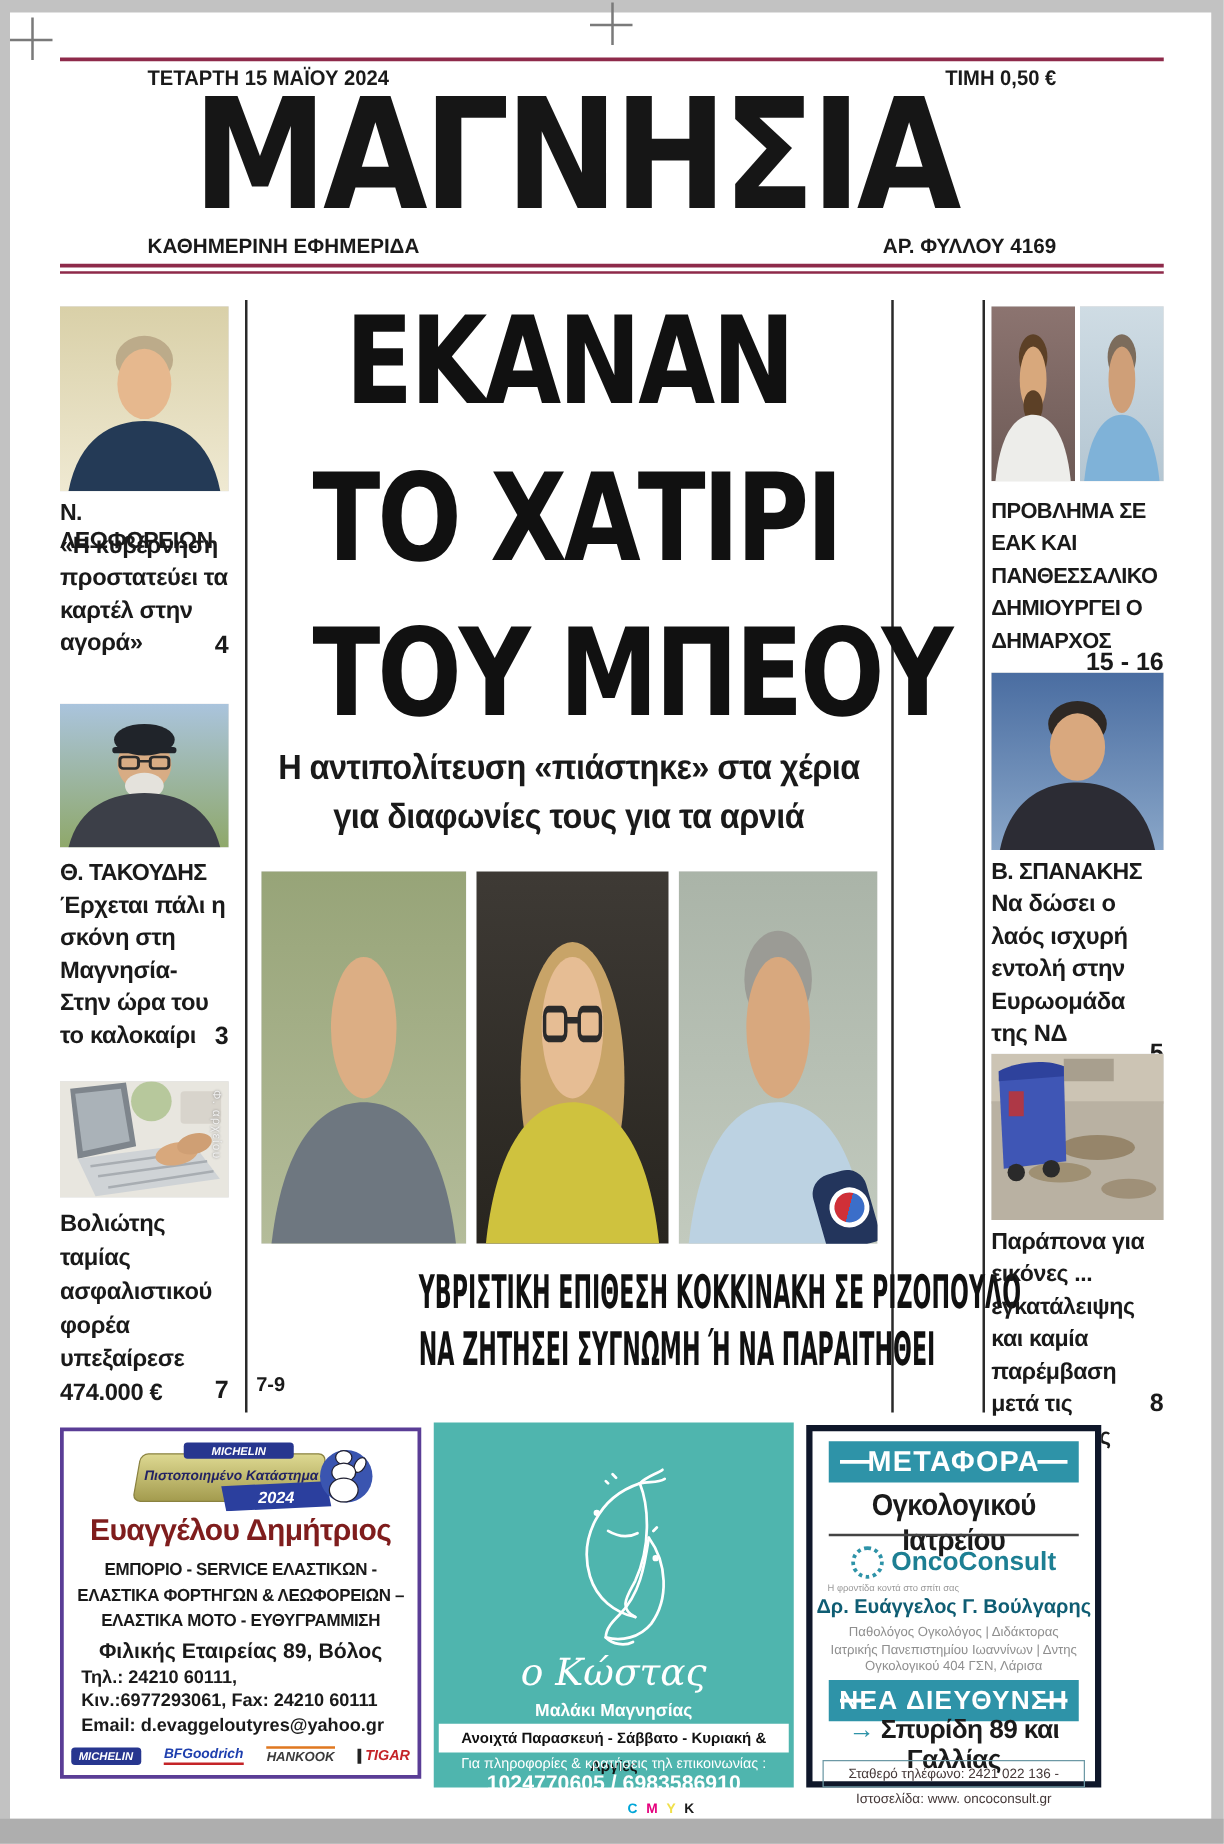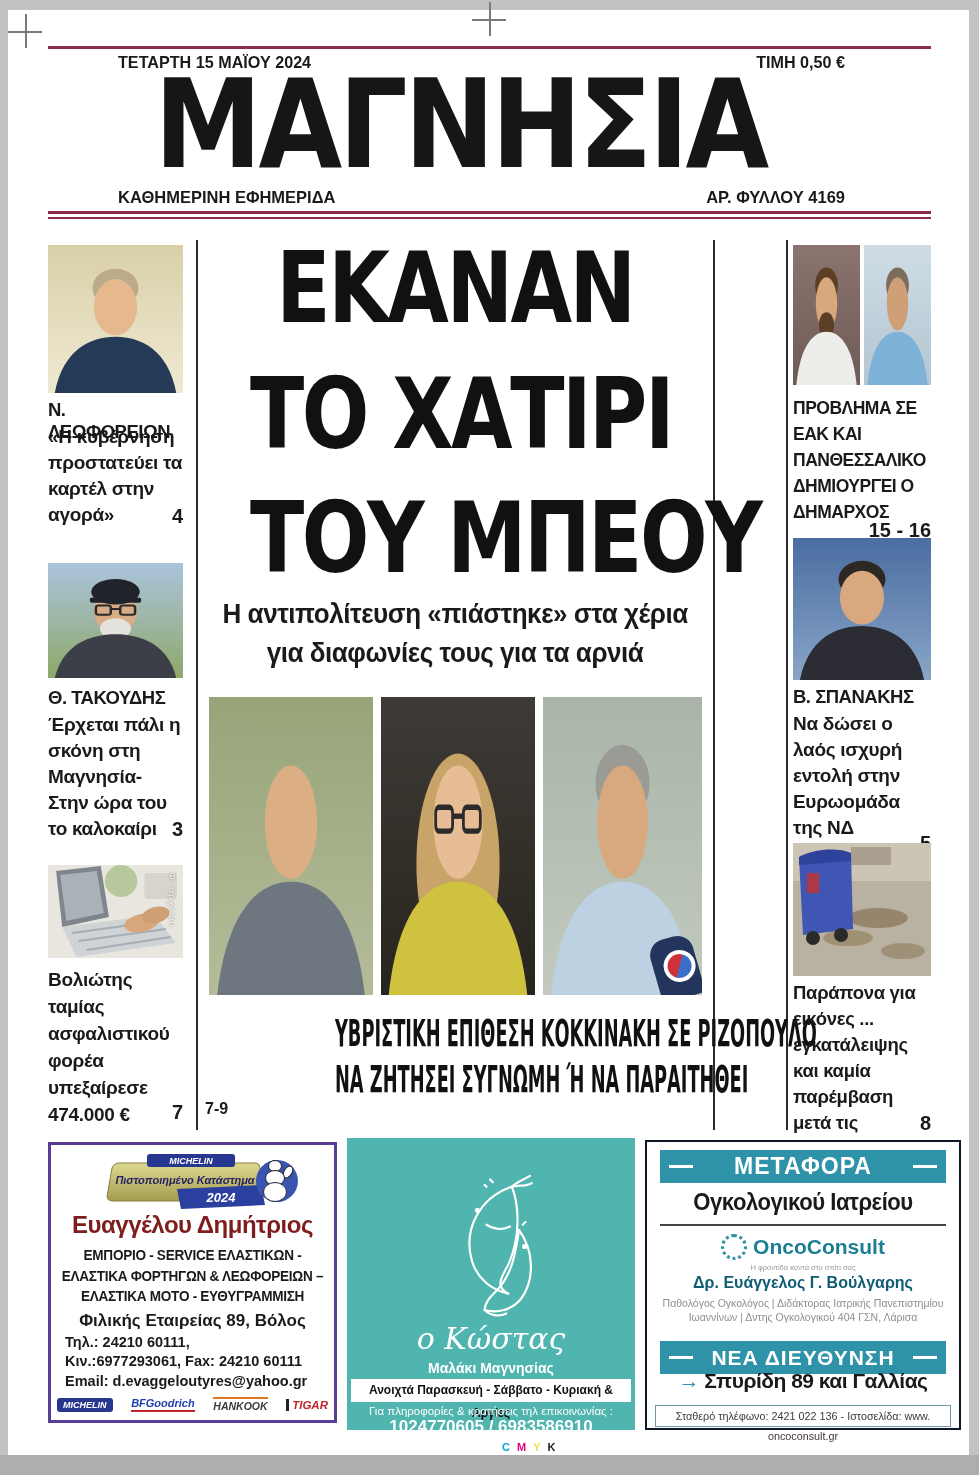--- a/index.html
+++ b/index.html
@@ -97,33 +97,33 @@
   .tv-type{position:absolute;left:0;top:8px;width:100%;font-size:23px;letter-spacing:2px}
   .tv-fish{position:absolute;left:84px;top:36px}
   .tv-name{position:absolute;left:0;top:183px;width:100%;font-family:"DejaVu Serif",serif;font-style:italic;font-size:30px}
   .tv-loc{position:absolute;left:0;top:222px;width:100%;font-size:14px;font-weight:bold}
   .tv-strip{position:absolute;left:4px;top:241px;right:4px;height:23px;background:#fff;color:#111;
             font-size:12px;font-weight:bold;line-height:23px}
   .tv-info{position:absolute;left:0;top:267px;width:100%;font-size:11.5px}
   .tv-phones{position:absolute;left:0;top:279px;width:100%;font-size:17px;font-weight:bold}
 
   
-  .ad-onco{left:645px;top:1140px;width:316px;height:290px;background:#fff;border:2px solid #0f172a;box-sizing:border-box}
+  .ad-onco{left:645px;top:1140px;width:236px;height:290px;background:#fff;border:5px solid #0f172a;box-sizing:border-box}
   .banner{position:absolute;left:13px;right:13px;height:33px;background:#2e93a8;color:#fff;text-align:center;
           font-weight:bold;font-size:23px;line-height:33px;letter-spacing:1px}
   .banner::before,.banner::after{content:"";position:absolute;top:50%;width:24px;height:3px;background:#fff;margin-top:-1.5px}
   .banner::before{left:9px}.banner::after{right:9px}
   .on-b1{top:8px}
   .on-sub{position:absolute;left:0;top:46px;width:100%;text-align:center;font-size:24px;font-weight:bold;
           letter-spacing:-.5px;transform:scaleX(.92);transform-origin:center}
   .on-div{position:absolute;left:13px;right:13px;top:82px;height:1.5px;background:#444}
   .on-logo{position:absolute;left:0;top:92px;width:100%;display:flex;justify-content:center;align-items:center;gap:6px}
   .dotring{width:20px;height:20px;border:3px dotted #2e93a8;border-radius:50%}
   .on-logotext{font-size:21px;font-weight:bold;color:#1d7f93}
-  .on-tag{position:absolute;left:0;top:121px;width:100%;text-align:center;font-size:7.5px;color:#9a9a9a}
+  .on-tag{position:absolute;left:12px;top:121px;width:100%;font-size:7.5px;color:#9a9a9a}
   .on-doc{position:absolute;left:0;top:132px;width:100%;text-align:center;font-size:16px;font-weight:bold;color:#0f5d73}
   .on-cred{position:absolute;left:10px;right:10px;top:155px;text-align:center;font-size:10.5px;line-height:13.5px;color:#8f8f8f}
   .on-b2{top:199px;font-size:21px}
   .on-addr{position:absolute;left:0;top:227px;width:100%;text-align:center;font-size:21px;font-weight:bold;letter-spacing:-.5px}
   .on-arrow{color:#2e93a8;font-weight:bold}
   .on-foot{position:absolute;left:8px;right:8px;top:263px;height:20px;border:1.5px solid #6d99a5;
            text-align:center;font-size:10.8px;line-height:20px;color:#443838}
 
   
   .cmyk{left:502px;top:1441px;font-size:11px;font-weight:bold;letter-spacing:0}

